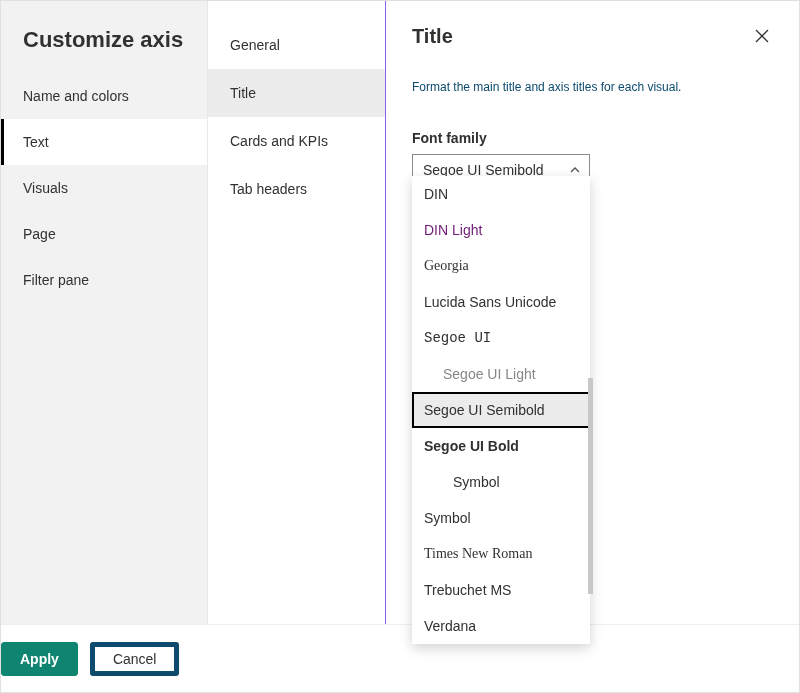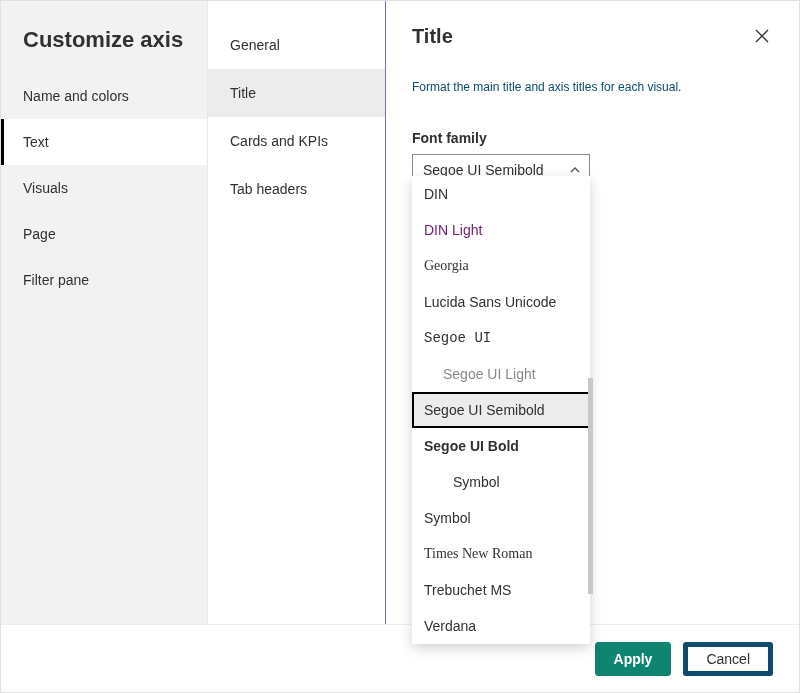--- a/index.html
+++ b/index.html
@@ -91,21 +91,21 @@
     padding:10px 12px; font-size:14px;
     cursor:pointer;
   }
   .dd-item.selected {
     background:#ececec;
     outline:2px solid #000;
     outline-offset:-2px;
   }
   .footer {
     height:68px; display:flex;
-    align-items:center; justify-content:flex-end;
+    align-items:center; justify-content:flex-start;
     gap:12px; padding-right:26px;
     border-top:1px solid #eee;
   }
   .btn {
     height:34px; padding:0 18px;
     font-size:14px; cursor:pointer;
     border-radius:3px;
   }
   .btn-primary {
     background:#0f8571; color:#fff; border:1px solid #0f8571;

